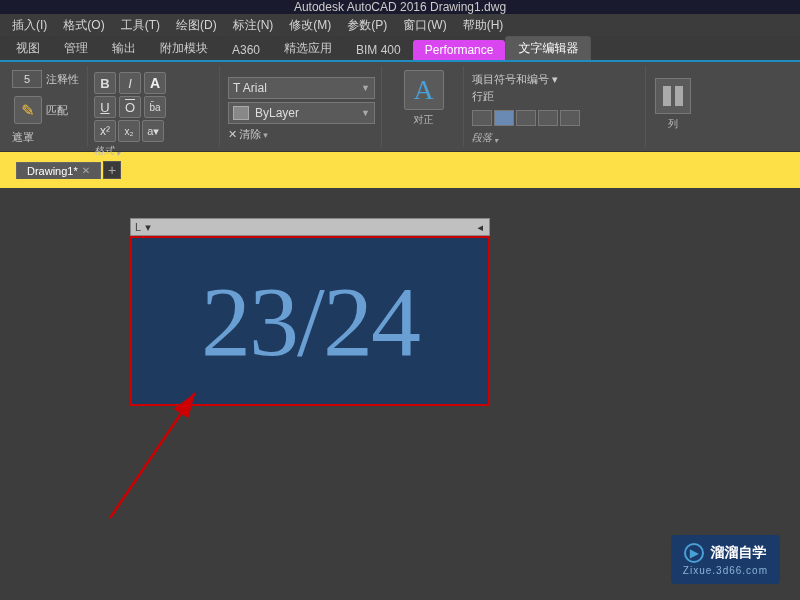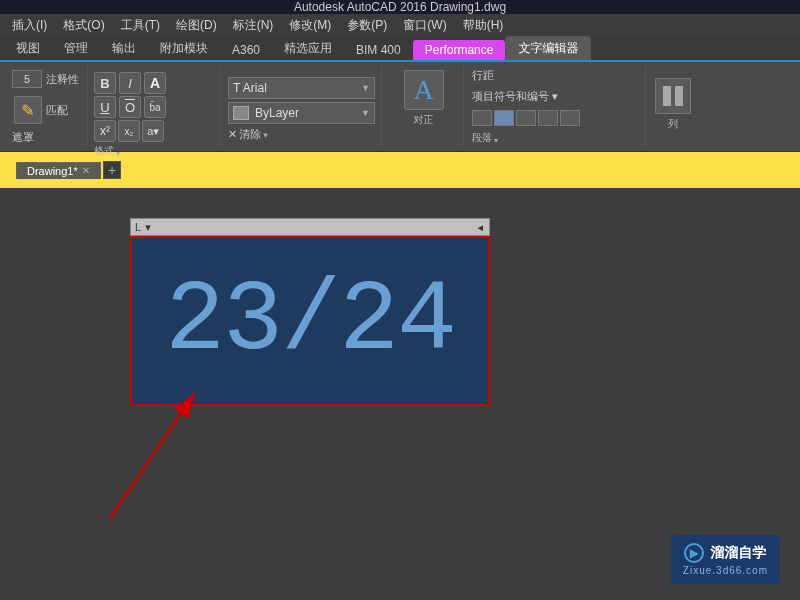--- a/index.html
+++ b/index.html
@@ -328,21 +328,21 @@
       height: 170px;
       display: flex;
       align-items: center;
       justify-content: center;
       position: relative;
       overflow: hidden;
     }
     .text-content {
       font-size: 100px;
       color: #6a9fd4;
-      font-family: Liberation Mono, monospace;
+      font-family: Liberation Serif, serif;
       font-weight: normal;
       letter-spacing: -2px;
       user-select: none;
     }
 
     
     .arrow-overlay {
       position: absolute;
       top: 0;
       left: 0;
@@ -390,20 +390,21 @@
       color: #8ab4d4;
       letter-spacing: 1px;
     }
 
     
     .ribbon-group-bottom {
       display: flex;
       align-items: flex-end;
       gap: 2px;
       margin-top: auto;
+      font-style: italic;
     }
     .expand-arrow {
       font-size: 8px;
       color: #aaa;
       cursor: pointer;
     }
   </style>
 </head>
 <body>
 
@@ -505,25 +506,25 @@
   </div>
 
   <div class="align-area" style="padding:4px 8px;">
     <div class="align-icon-big">
       <span style="font-family:serif;font-size:28px;color:#4a9fd4;">A</span>
     </div>
     <span class="align-label">对正</span>
   </div>
 
   <div class="para-area" style="min-width:180px;">
+    <div class="para-row" style="margin-top:4px;">
+      <span style="font-size:11px;color:#ccc;cursor:pointer;">项目符号和编号 ▾</span>
+    </div>
     <div class="para-row">
       <span style="font-size:11px;color:#ccc;">行距</span>
-    </div>
-    <div class="para-row" style="margin-top:4px;">
-      <span style="font-size:11px;color:#ccc;cursor:pointer;">项目符号和编号 ▾</span>
     </div>
     <div class="para-row" style="margin-top:4px;gap:2px;">
       <div class="para-btn" style="width:20px;height:16px;background:#5a5a5a;border:1px solid #777;"></div>
       <div class="para-btn" style="width:20px;height:16px;background:#6a8ab4;border:1px solid #777;"></div>
       <div class="para-btn" style="width:20px;height:16px;background:#5a5a5a;border:1px solid #777;"></div>
       <div class="para-btn" style="width:20px;height:16px;background:#5a5a5a;border:1px solid #777;"></div>
       <div class="para-btn" style="width:20px;height:16px;background:#5a5a5a;border:1px solid #777;"></div>
     </div>
     <div class="ribbon-group-bottom" style="margin-top:auto;">
       <span style="font-size:10px;color:#bbb;">段落</span>

